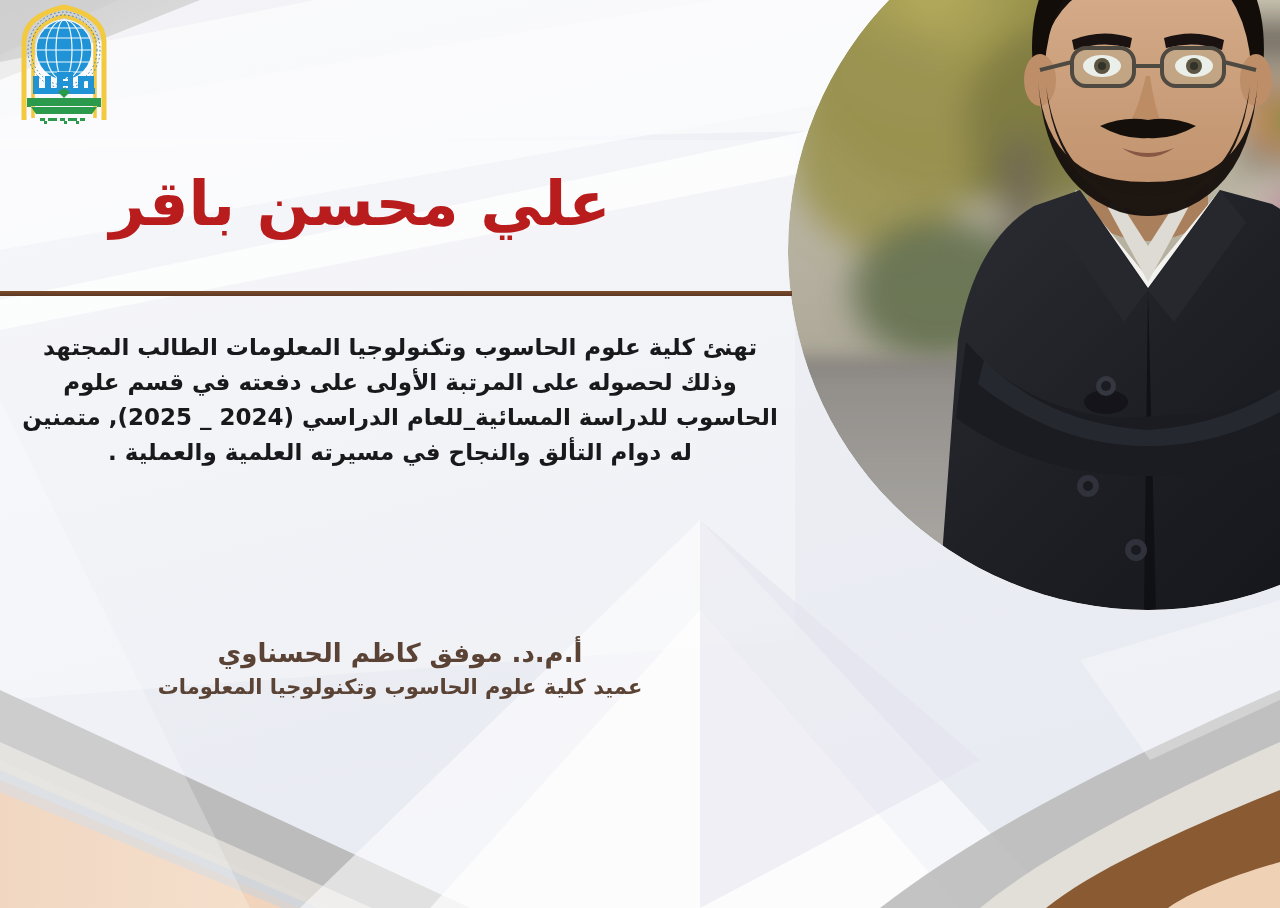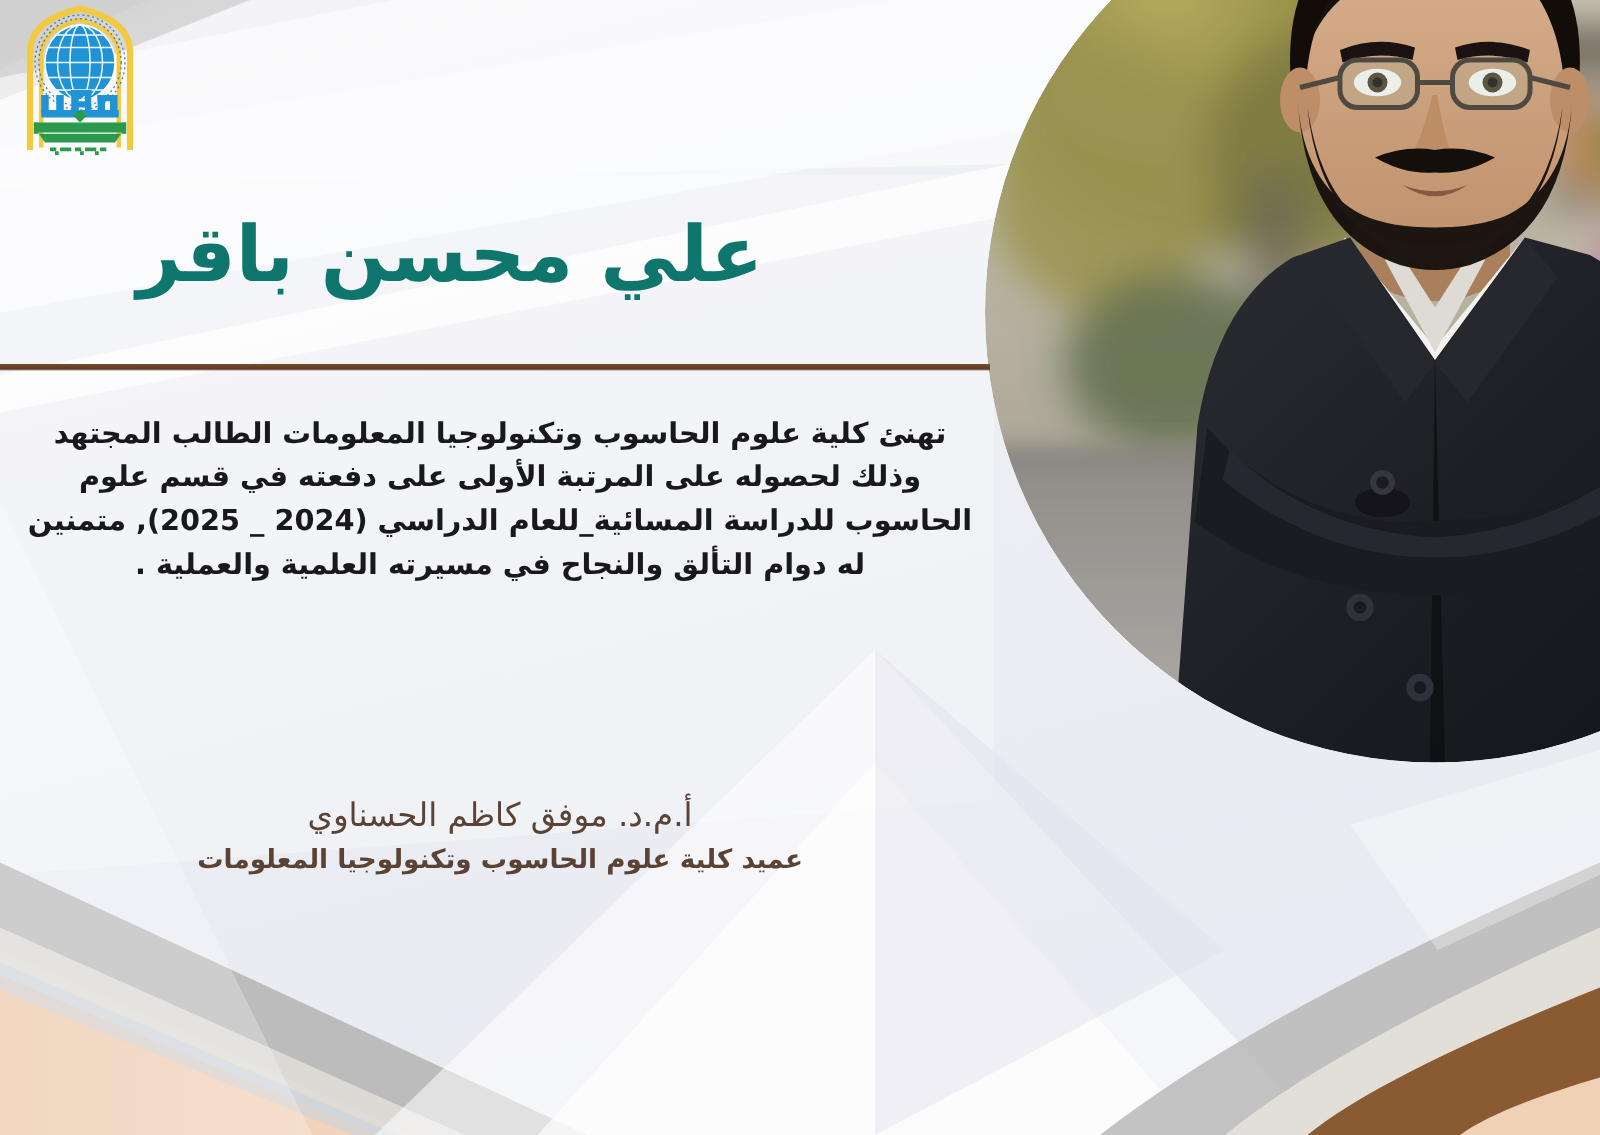--- a/index.html
+++ b/index.html
@@ -33,21 +33,21 @@
   
   .title-block{
     position:absolute;left:0;top:168px;width:790px;
     text-align:center;
   }
   .title{
     margin:0;
     font-size:62px;
     font-weight:700;
     letter-spacing:0px;
-    color:#0f766e;
+    color:#b91c1c;
     line-height:1.15;
     direction:rtl;
     text-align:center;
     padding-right:70px;
   }
   .divider{
     position:absolute;left:0;top:291px;width:792px;height:5px;
     background:linear-gradient(to bottom,#7a4c2c 0%,#6b4128 50%,#5b3722 100%);
   }
 
@@ -68,21 +68,21 @@
     white-space:pre-line;
   }
 
   
   .sign-block{
     position:absolute;left:0;top:636px;width:800px;
     direction:rtl;text-align:center;
   }
   .sign-name{
     margin:0;
-    font-size:26px;font-weight:400;color:#5a4334;
+    font-size:26px;font-weight:700;color:#5a4334;
     line-height:1.35;direction:rtl;
   }
   .sign-role{
     margin:2px 0 0 0;
     font-size:21px;font-weight:700;color:#5a4334;
     line-height:1.35;direction:rtl;text-align:center;
   }
 </style>
 </head>
 <body>

